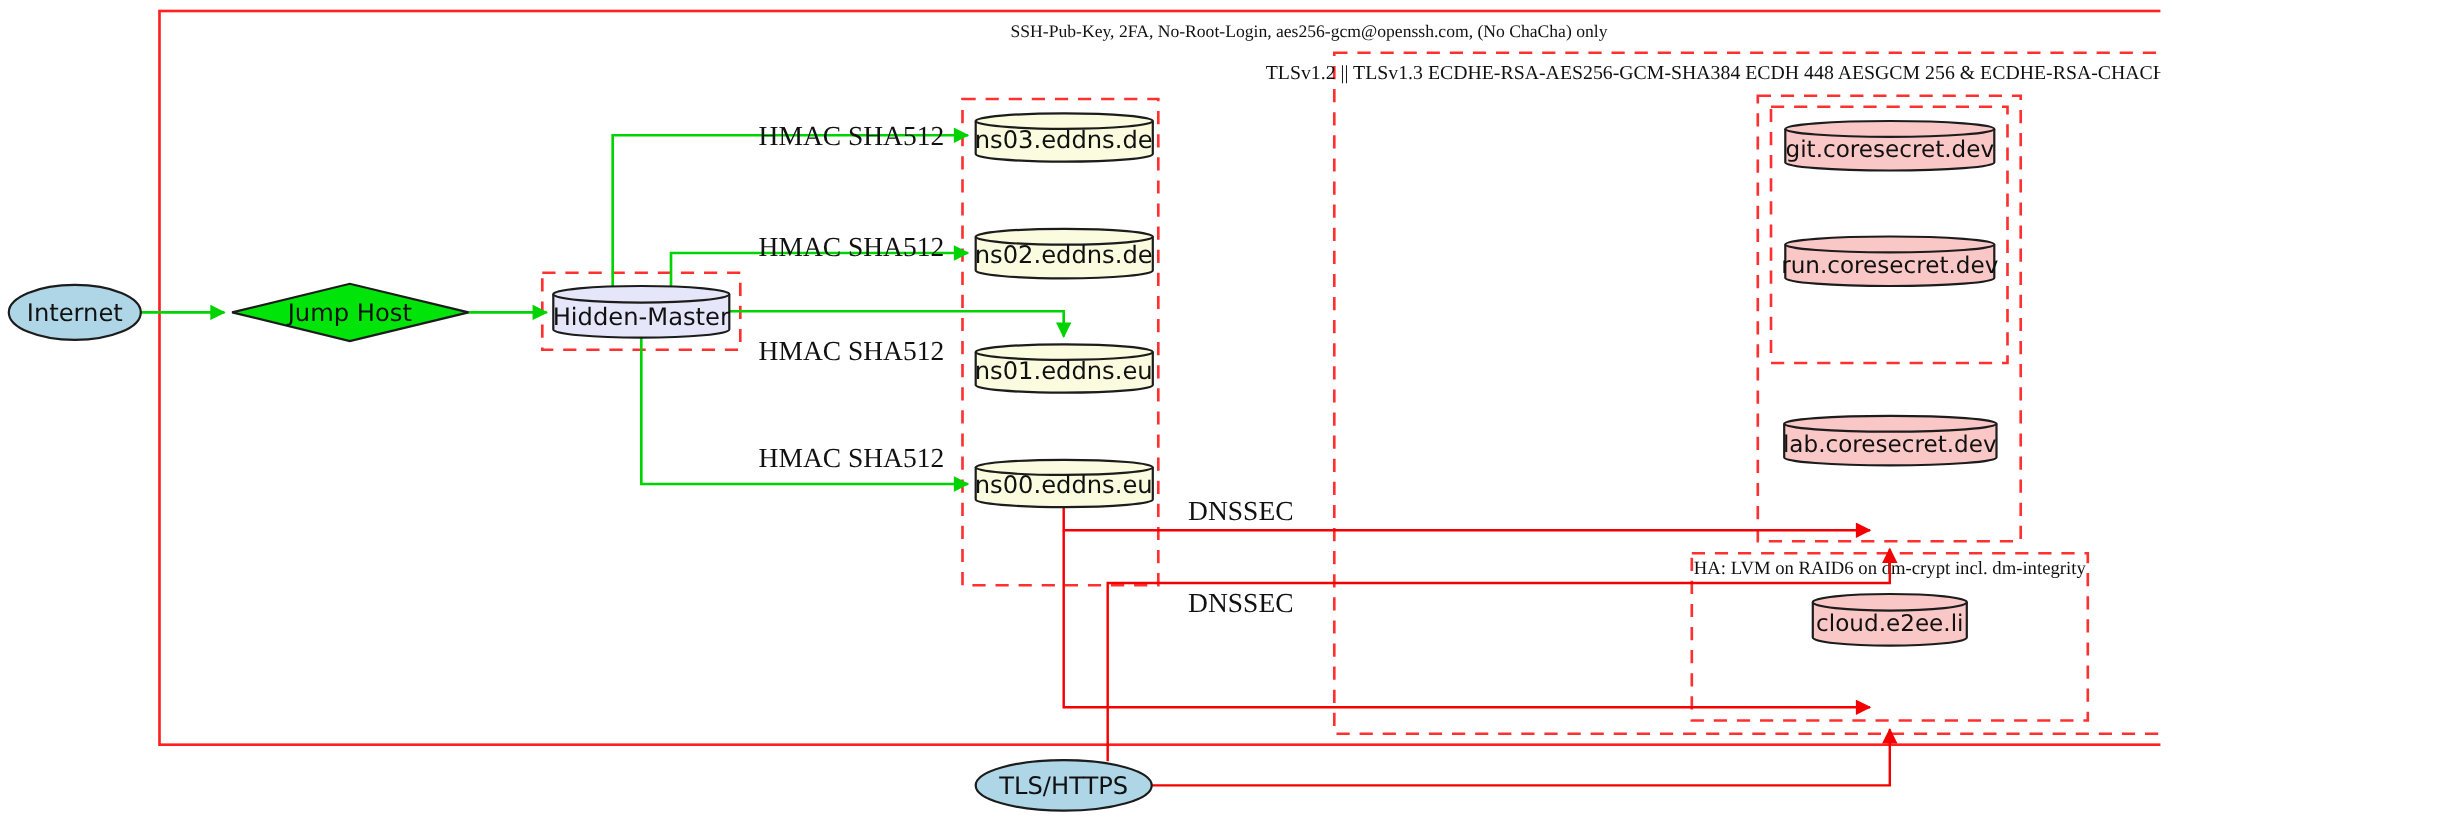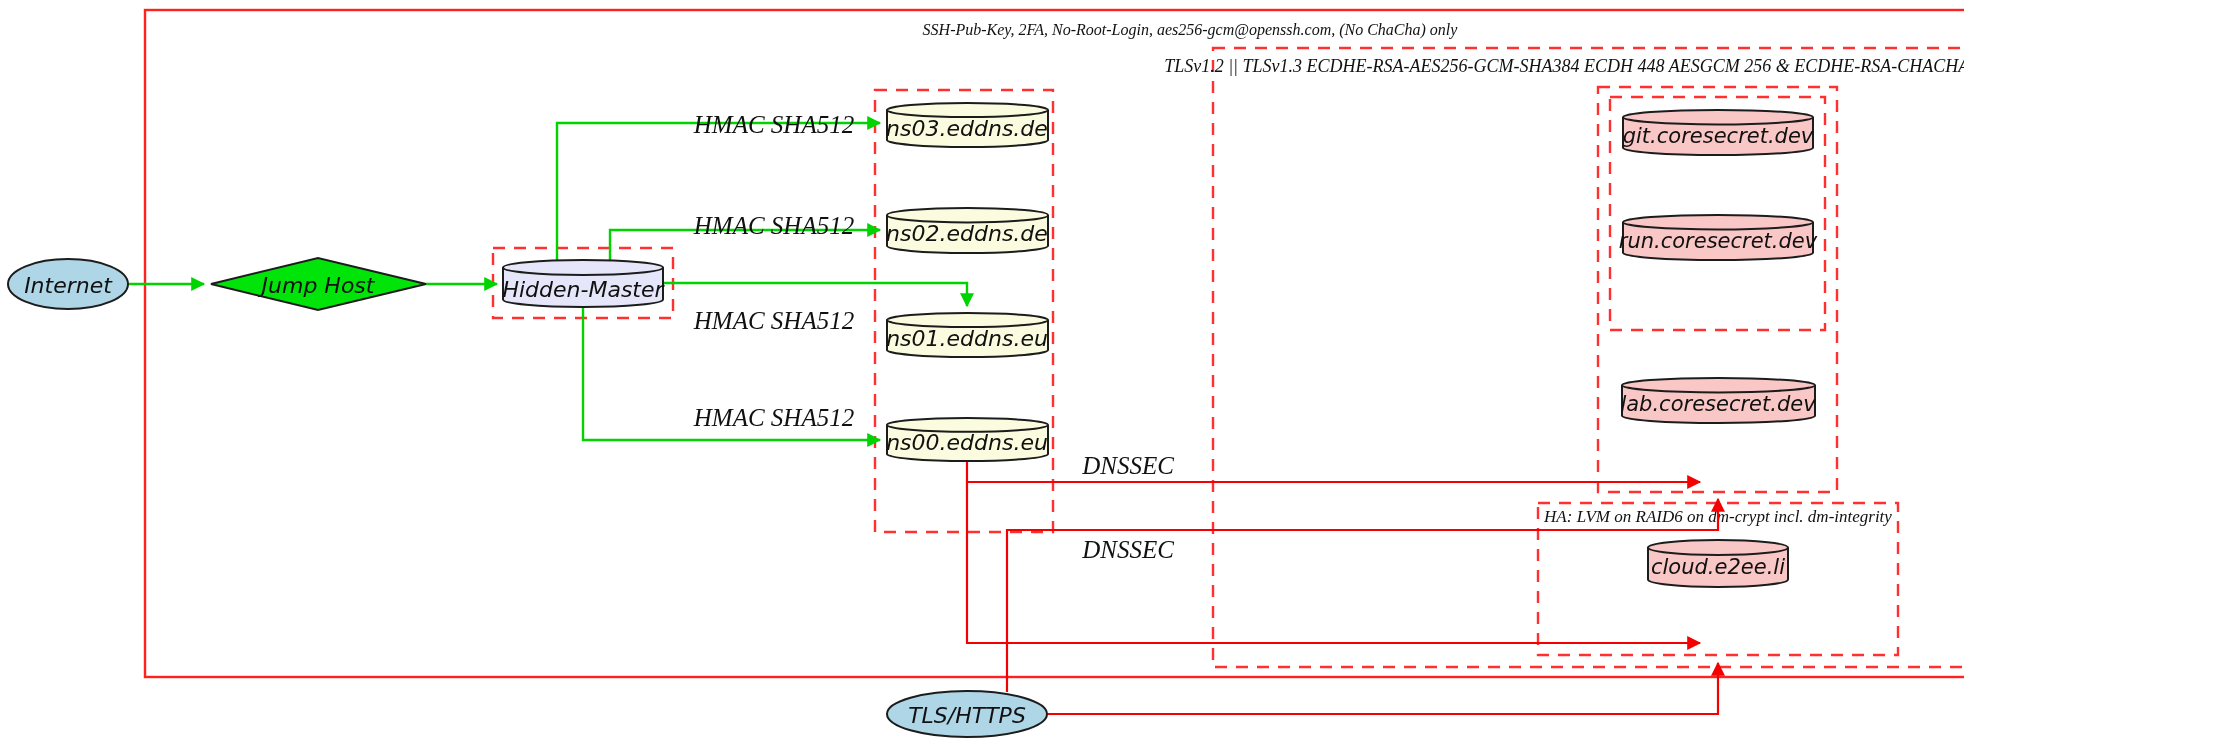--- a/index.html
+++ b/index.html
@@ -1,16 +1,16 @@
 <!DOCTYPE html>
 <html><head>
 <meta charset="utf-8">
 <style>
   html,body{margin:0;padding:0;background:#ffffff;}
-  .stage{position:relative;width:1964px;height:744px;background:#ffffff;overflow:hidden;font-style:italic;}
+  .stage{position:relative;width:1964px;height:744px;background:#ffffff;overflow:hidden;}
   svg{display:block;}
   .node-label{font-family:"DejaVu Sans","Liberation Sans",sans-serif;font-size:22px;fill:#111;text-anchor:middle;dominant-baseline:central;}
   .node-label-sm{font-family:"DejaVu Sans","Liberation Sans",sans-serif;font-size:21px;fill:#111;text-anchor:middle;dominant-baseline:central;}
   .edge-label{font-family:"Liberation Serif","DejaVu Serif",serif;font-size:25px;fill:#111;text-anchor:middle;dominant-baseline:central;}
   .cluster-label{font-family:"Liberation Serif","DejaVu Serif",serif;fill:#111;text-anchor:middle;dominant-baseline:central;}
   .lbl-ssh{font-size:16px;}
   .lbl-tls{font-size:18px;}
   .lbl-ha{font-size:17px;}
   .cluster-dashed{fill:none;stroke:#ff3030;stroke-width:2.4;stroke-dasharray:12 9;}
   .cluster-solid{fill:none;stroke:#ff2020;stroke-width:2.4;}

